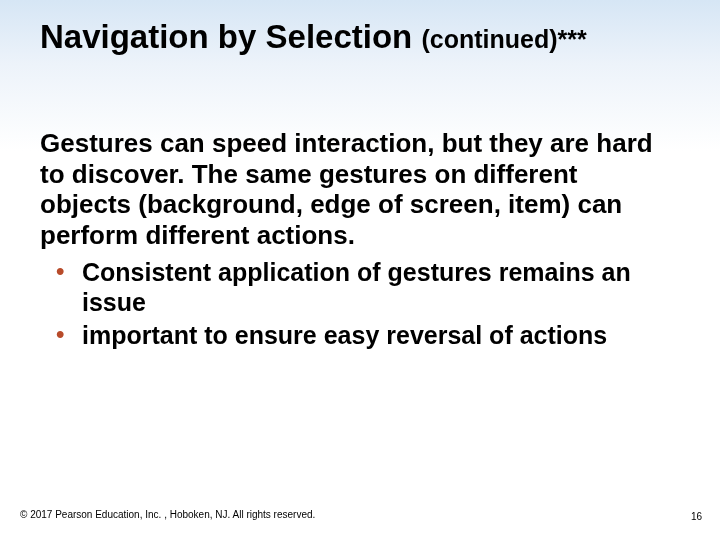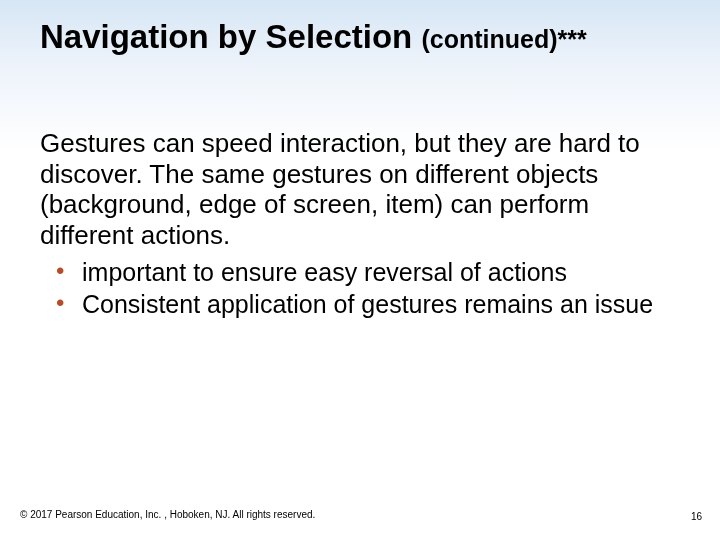--- a/index.html
+++ b/index.html
@@ -34,20 +34,21 @@
     font-weight: bold;
   }
   .body {
     position: absolute;
     top: 128px;
     left: 40px;
     right: 56px;
     color: #000;
     font-size: 26px;
     line-height: 1.18;
+    font-weight: bold;
   }
   .paragraph {
     margin: 0 0 6px 0;
   }
   .bullets {
     list-style: none;
     margin: 2px 0 0 12px;
     padding: 0;
   }
   .bullets li {
@@ -86,21 +87,21 @@
 
 <div class="slide">
 
   <div class="title">
     <span class="main">Navigation by Selection </span><span class="sub">(continued)***</span>
   </div>
 
   <div class="body">
     <p class="paragraph">Gestures can speed interaction, but they are hard to discover. The same gestures on different objects (background, edge of screen, item) can perform different actions.</p>
     <ul class="bullets">
+      <li>Consistent application of gestures remains an issue</li>
       <li>important to ensure easy reversal of actions</li>
-      <li>Consistent application of gestures remains an issue</li>
     </ul>
   </div>
 
   <div class="footer">© 2017 Pearson Education, Inc. , Hoboken, NJ.  All rights reserved.</div>
   <div class="pagenum">16</div>
 
 </div>
 
 </body></html>

